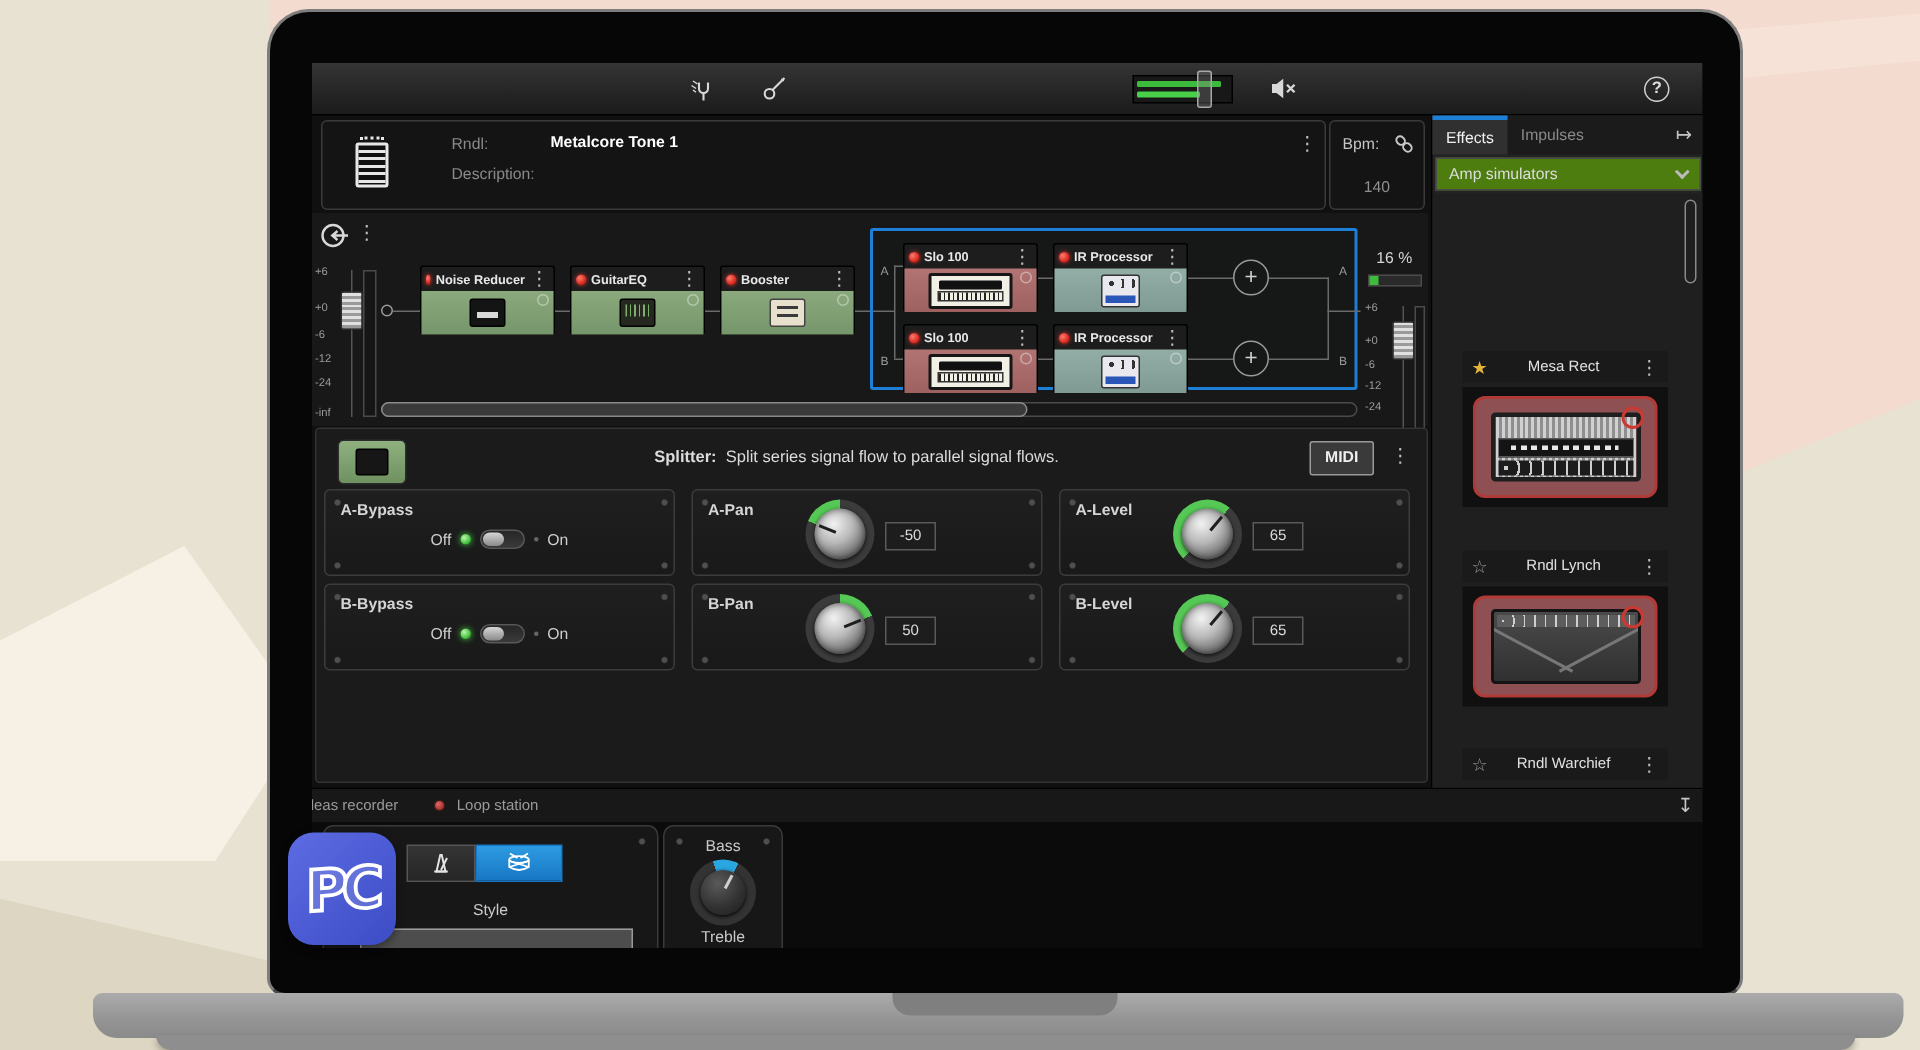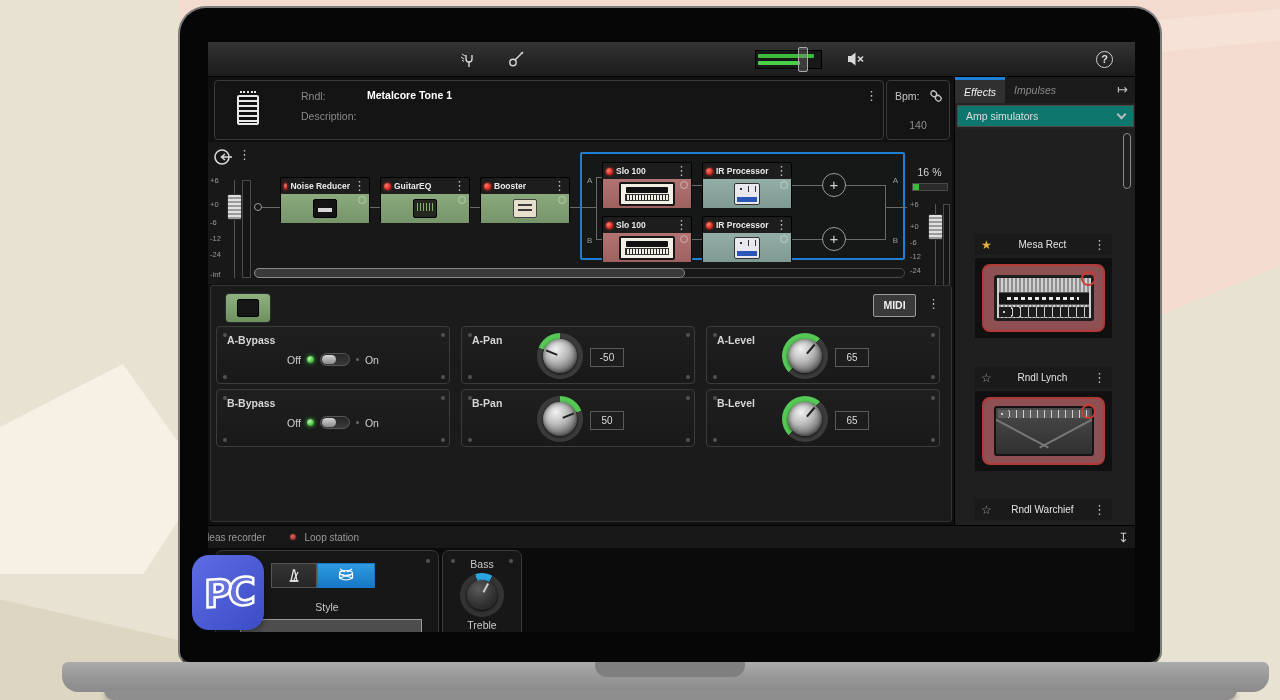--- a/index.html
+++ b/index.html
@@ -143,26 +143,26 @@
   .seg-btn.active{background:linear-gradient(#2d9be2,#1877c4);border-color:#1877c4;}
   .style-lbl{position:absolute;left:0;right:0;top:50px;text-align:center;color:#c9c9c9;font-size:10.5px;}
   .style-dd{position:absolute;left:24px;top:68px;width:182px;height:22px;background:#4d4d4d;border:1px solid #9a9a9a;}
   .knob-dark{width:30px;height:30px;border-radius:50%;position:relative;
     background:radial-gradient(circle at 38% 30%,#5a5a5a,#333 55%,#1c1c1c);box-shadow:0 1px 3px #000;}
   .knob-dark:after{content:"";position:absolute;left:14px;top:2px;width:2px;height:10px;background:#cfcfcf;
     transform-origin:1px 13px;transform:rotate(var(--angle));}
 
   
   .sidebar{position:absolute;left:746px;top:35px;width:181px;height:448px;background:#232323;border-left:1px solid #000;}
-  .sb-tabs{position:absolute;left:0;top:0;width:181px;height:26px;background:#1b1b1b;display:flex;align-items:stretch;font-style:italic;}
+  .sb-tabs{position:absolute;left:0;top:0;width:181px;height:26px;background:#1b1b1b;display:flex;align-items:stretch;}
   .sb-tab{padding:0 9px;display:flex;align-items:center;font-size:10.5px;}
   .sb-tab.active{background:#303030;border-top:3px solid #1d7fd6;color:#efefef;}
   .sb-tab.idle{color:#8a8a8a;}
   .flow-ic{position:absolute;right:8px;top:5px;color:#c5c5c5;font-size:13px;}
-  .sb-dd{position:absolute;left:2px;top:28px;width:177px;height:22px;background:#0f766e;border:1px solid #4a4a4a;
+  .sb-dd{position:absolute;left:2px;top:28px;width:177px;height:22px;background:#4d7c0f;border:1px solid #4a4a4a;
     display:flex;align-items:center;padding:0 8px;color:#ddd;font-size:10.5px;}
   .chev{width:7px;height:7px;border-right:2px solid #bbb;border-bottom:2px solid #bbb;transform:rotate(45deg);margin-top:-3px;}
   .sb-list{position:absolute;left:0;top:52px;width:181px;height:396px;background:#1f1f1f;overflow:hidden;}
   .vscroll{position:absolute;left:168px;top:4px;width:8px;height:56px;border:1px solid #8a8a8a;border-radius:4px;}
   .card-title{position:absolute;left:20px;width:137px;height:21px;background:#1a1a1a;display:flex;align-items:center;padding:0 6px;gap:4px;}
   .card-name{flex:1;text-align:center;font-size:10px;color:#e2e2e2;}
   .star{font-size:12px;line-height:12px;}
   .card-img{position:absolute;left:20px;width:137px;height:80px;background:#101010;display:flex;align-items:center;justify-content:center;}
   .amp-tile{position:relative;width:123px;height:68px;border-radius:8px;background:#8f5053;border:2px solid #b03a37;
     display:flex;align-items:center;justify-content:center;}
@@ -397,20 +397,24 @@
         <div class="fader-track" style="left:28px;top:46px;height:90px;"></div>
         <div class="fader-handle" style="left:21px;top:56px;"></div>
         <div class="meter-v" style="left:36px;top:46px;height:90px;width:7px;"></div>
       </div>
     </div>
 
     <div class="split-panel">
       <div class="sp-pedal">
           <div class="sp-pedal-art"></div>
         </div>
+      <div class="sp-title">
+        <b>Splitter:</b>&nbsp;
+        <span>Split series signal flow to parallel signal flows.</span>
+      </div>
       <div class="midi-btn">MIDI</div>
       <div class="abs menu-dots" style="left:716px;top:13px;">⋮</div>
 
       <div class="ctl" style="left:5px;top:40px;">
         <div class="ctl-label">A-Bypass</div>
         <div class="toggle-row">
           <span class="tg-lbl">Off</span>
           <span class="tg-led"></span>
           <span class="switch"></span>
           <span class="tg-dot"></span>

